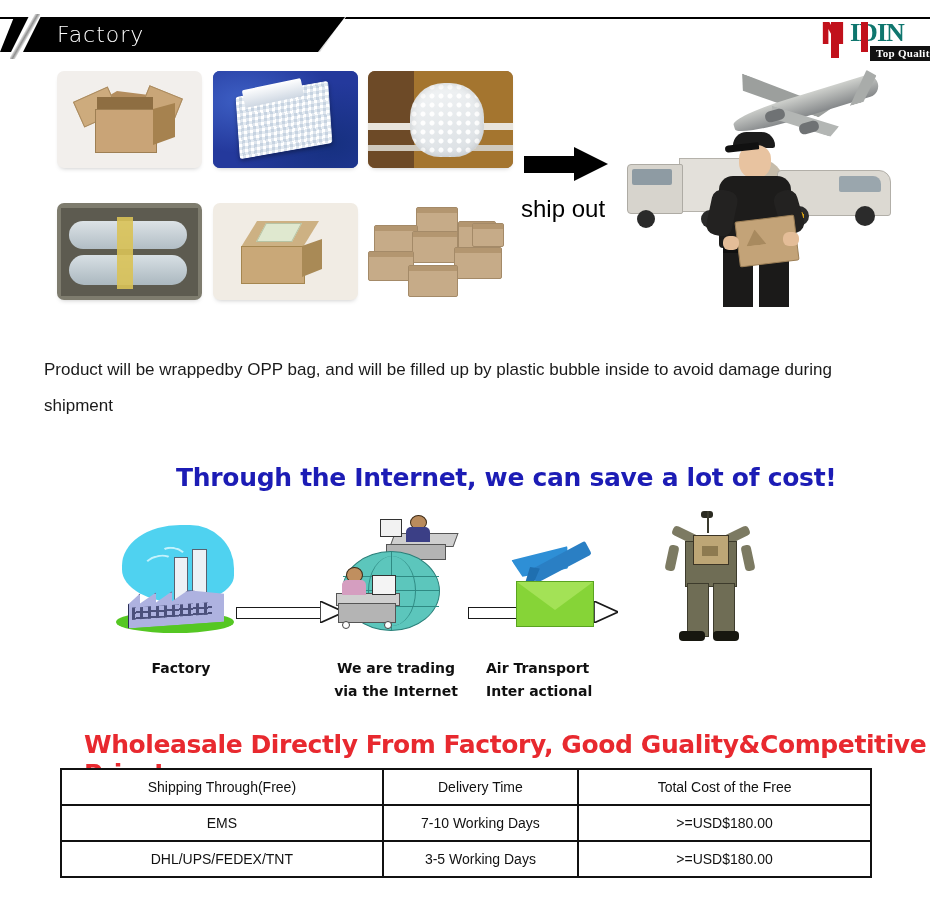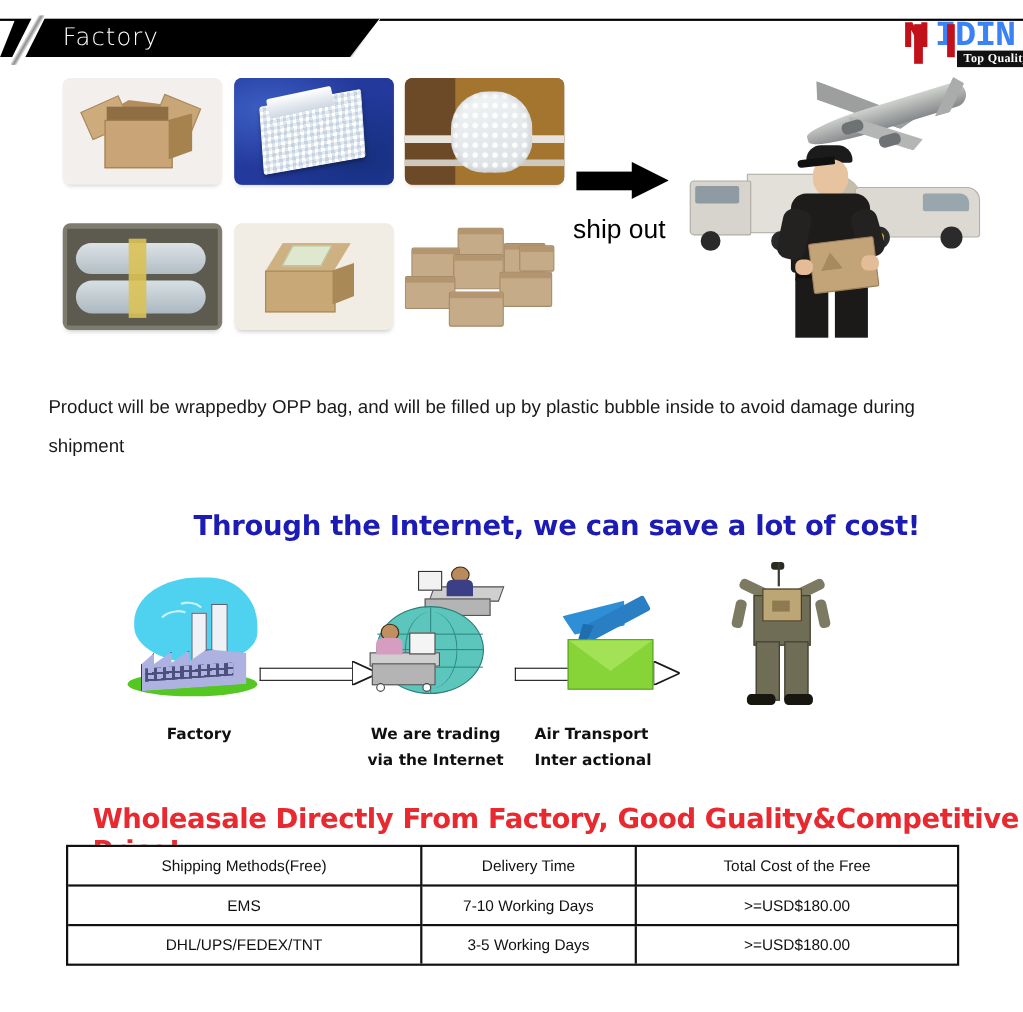--- a/index.html
+++ b/index.html
@@ -84,24 +84,24 @@
     font-size: 31px;
     font-weight: bold;
     color: #c1111b;
     font-family: "DejaVu Sans", sans-serif;
     line-height: 30px;
     letter-spacing: -2px;
   }
   .logo-rest {
     position: absolute;
     left: 30px; top: 0;
-    font-size: 32px;
+    font-size: 26px;
     font-weight: bold;
-    color: #3b82f6;
-    font-family: Liberation Mono, monospace;
+    color: #0f766e;
+    font-family: Liberation Serif, serif;
     line-height: 30px;
     letter-spacing: -1px;
   }
   .logo-bar-1 {
     position: absolute;
     left: 11px; top: 4px;
     width: 8px; height: 36px;
     background: #c1111b;
   }
   .logo-bar-2 {
@@ -865,21 +865,21 @@
     <span class="shoeL"></span>
     <span class="shoeR"></span>
   </div>
 </div>
 
 <div class="red-head">Wholeasale Directly From Factory, Good Guality&amp;Competitive Price!</div>
 
 <table class="ship-table">
   <tbody>
     <tr>
-      <td class="col-a">Shipping Methods(Free)</td>
+      <td class="col-a">Shipping Through(Free)</td>
       <td class="col-b">Delivery Time</td>
       <td class="col-c">Total Cost of the Free</td>
     </tr>
     <tr>
       <td class="col-a">EMS</td>
       <td class="col-b">7-10 Working Days</td>
       <td class="col-c">&gt;=USD$180.00</td>
     </tr>
     <tr>
       <td class="col-a">DHL/UPS/FEDEX/TNT</td>

